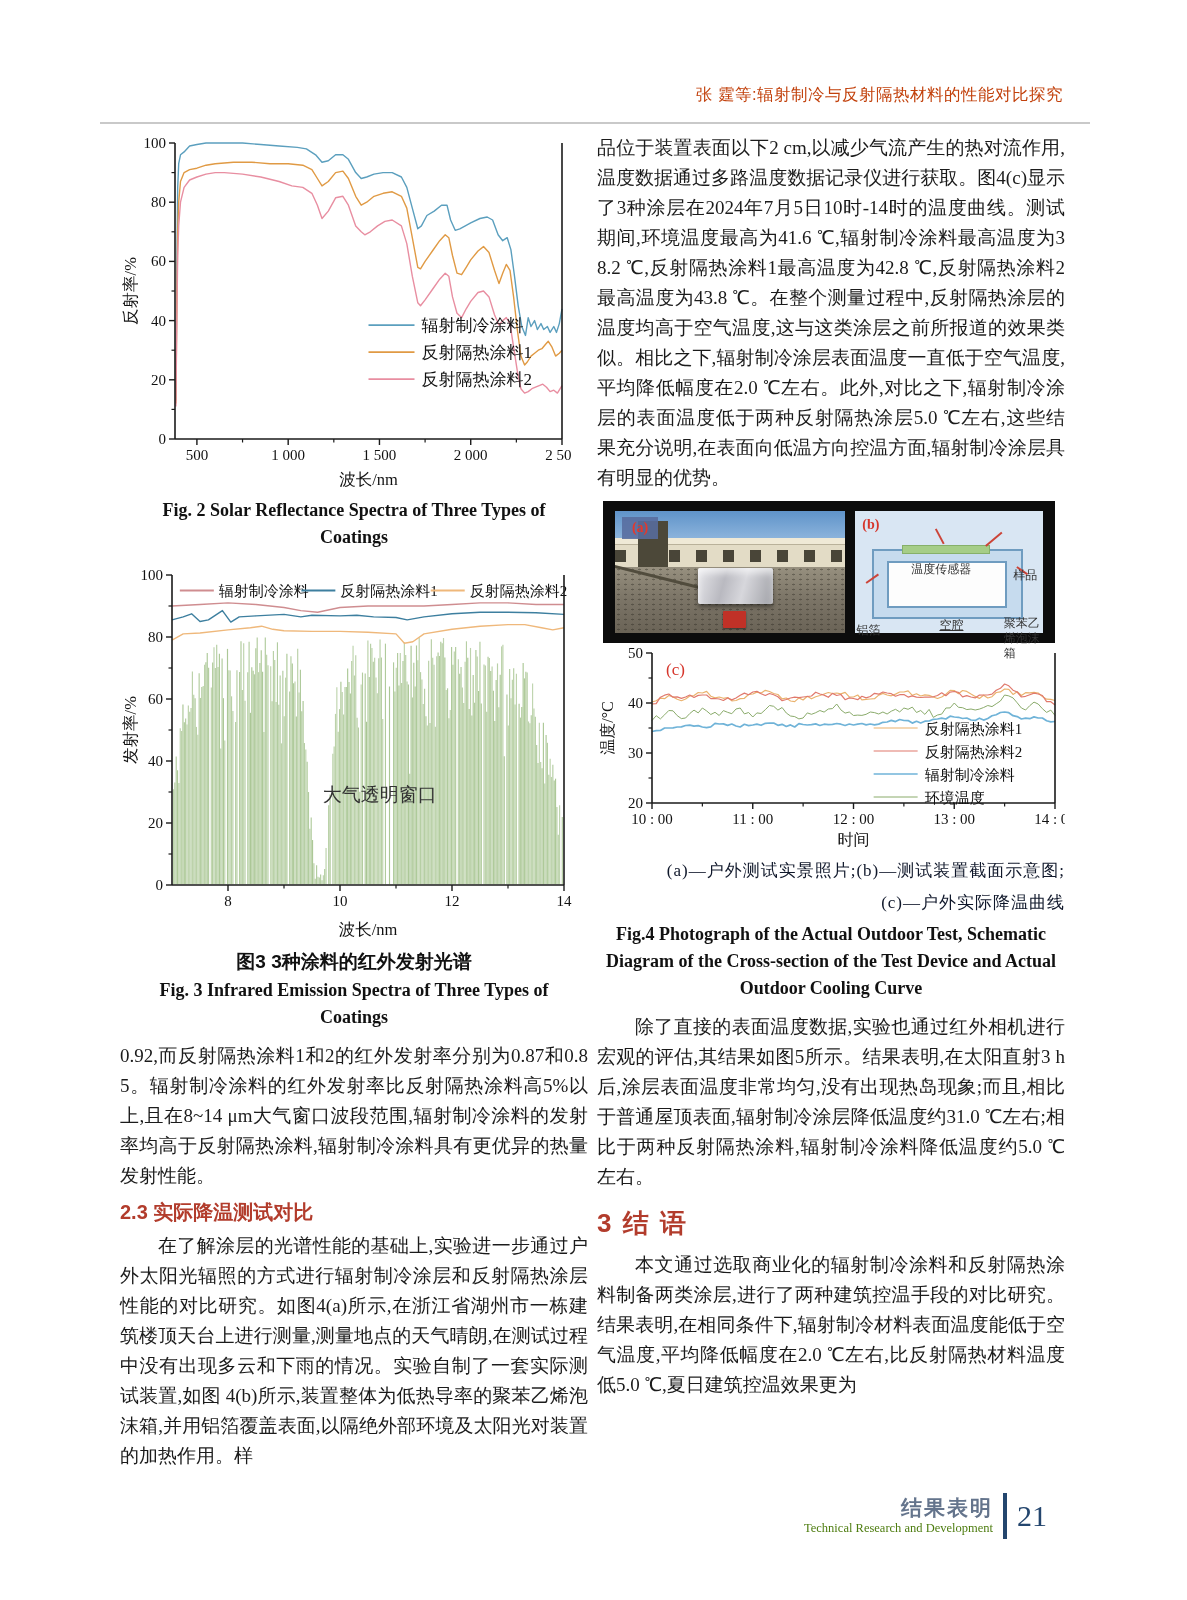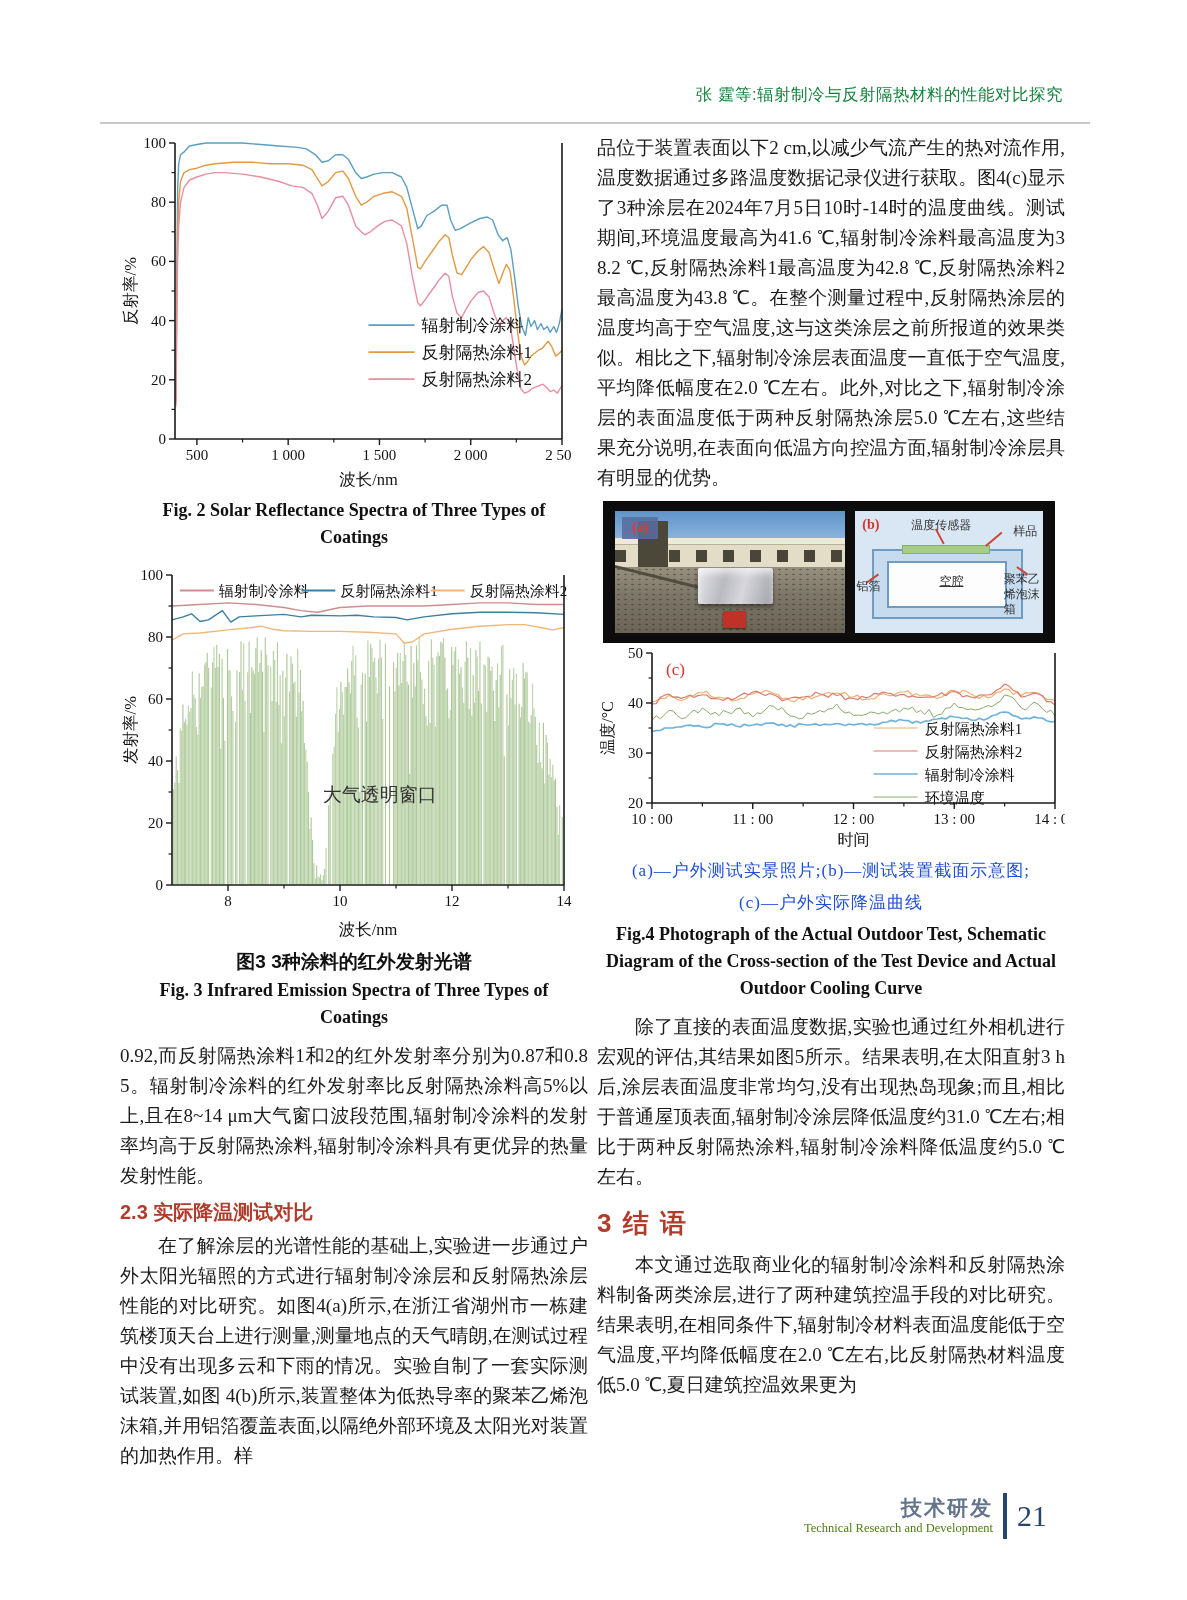--- a/index.html
+++ b/index.html
@@ -1,18 +1,18 @@
 <!DOCTYPE html>
 <html><head>
 <meta charset="utf-8">
 <style>
   html,body{margin:0;padding:0;background:#e8e8e8;}
   .page{position:relative;width:1187px;height:1600px;background:#ffffff;margin:0 auto;overflow:hidden;
         font-family:"Liberation Serif",serif;color:#1b1b1b;}
-  .running-head{position:absolute;top:84px;right:124px;font-size:16.5px;color:#15803d;
+  .running-head{position:absolute;top:84px;right:124px;font-size:16.5px;color:#c2410c;
         font-family:"Liberation Sans",sans-serif;letter-spacing:.5px;}
   .head-rule{position:absolute;top:122px;left:100px;width:990px;height:2px;background:#c9c9c9;}
   .col{position:absolute;top:133px;width:468px;}
   .col-left{left:120px;}
   .col-right{left:597px;}
   .para{font:19px/30px "Liberation Serif",serif;text-align:justify;word-break:break-all;color:#1b1b1b;}
   .indent{text-indent:2em;}
   .cap-zh{font:bold 19px/26px "Liberation Sans",sans-serif;text-align:center;color:#111;margin-top:4px;}
   .cap-en{font:bold 18px/27px "Liberation Serif",serif;text-align:center;color:#111;margin:2px auto 10px;max-width:430px;}
   .sec-head{font:bold 20px/26px "Liberation Sans",sans-serif;color:#b23c2c;margin:8px 0 6px;}
@@ -36,32 +36,32 @@
         box-shadow:inset 0 5px 7px rgba(255,255,255,.65),0 3px 4px rgba(0,0,0,.4);}
   .photo .logger{position:absolute;left:47%;top:82%;width:10%;height:14%;background:#c03127;border-radius:1px;
         box-shadow:0 1px 2px rgba(0,0,0,.5);}
   .photo .tag{position:absolute;top:5%;left:3%;background:rgba(88,108,158,.88);color:#e8372a;
         font:bold 14px/1 "Liberation Serif",serif;padding:4px 10px;}
   .schem{position:relative;flex:1;background:#d9e6f3;font:12px/1.25 "Liberation Serif",serif;color:#333;}
   .schem .tag{position:absolute;top:5%;left:4%;color:#d6352b;font:bold 14px "Liberation Serif",serif;}
   .schem .foam{position:absolute;left:9%;top:31%;width:78%;height:54%;background:#c6dbee;border:2px solid #6f9cc0;}
   .schem .cavity{position:absolute;left:9%;top:16%;right:9%;bottom:13%;background:#fdfdfd;border:2px solid #6f9cc0;}
   .schem .sample{position:absolute;left:25%;top:28%;width:46%;height:5.5%;background:#a5cd87;border:1px solid #86b069;}
-  .schem .lbl{position:absolute;white-space:nowrap;}
+  .schem .lbl{position:absolute;white-space:nowrap;margin-top:44px;}
   .schem .lbl-sensor{top:6%;left:30%;}
   .schem .lbl-sample{top:11%;right:3%;}
   .schem .lbl-foil{left:1%;top:56%;}
   .schem .lbl-cavity{left:45%;top:52%;text-decoration:underline;}
   .schem .lbl-foam{right:0.5%;top:50%;width:3.2em;white-space:normal;word-break:break-all;}
   .schem .ld{position:absolute;height:1.5px;background:#cc4438;transform-origin:left center;}
   .ld1{left:43%;top:14%;width:9%;transform:rotate(62deg);}
   .ld2{left:78%;top:17%;width:11%;transform:rotate(140deg);}
   .ld3{left:6%;top:58%;width:8%;transform:rotate(-35deg);}
   .ld4{left:86%;top:45%;width:7%;transform:rotate(35deg);}
-  .note-red{font:17px/32px "Liberation Serif",serif;color:#1d4ed8;text-align:center;letter-spacing:1px;}
+  .note-red{font:17px/32px "Liberation Serif",serif;color:#0f172a;text-align:right;letter-spacing:1px;}
   .footer{position:absolute;top:1493px;right:140px;display:flex;align-items:center;gap:10px;}
   .footer .labels{display:flex;flex-direction:column;align-items:flex-end;}
   .footer .zh{font:bold 21px/1.2 "Liberation Sans",sans-serif;color:#64748c;letter-spacing:2px;}
   .footer .en{font:12.5px/1.3 "Liberation Serif",serif;color:#4d7c0f;}
   .footer .bar{width:4px;height:46px;background:#24466e;}
   .footer .num{font:30px/1 "Liberation Serif",serif;color:#24466e;}
 </style>
 </head>
 <body>
 
@@ -527,20 +527,20 @@
     <div class="note-red">(c)—户外实际降温曲线</div>
     <div class="cap-en" style="max-width:452px;">Fig.4  Photograph of the Actual Outdoor Test, Schematic Diagram of the Cross-section of the Test Device and Actual Outdoor Cooling Curve</div>
 
     <div class="para indent">除了直接的表面温度数据,实验也通过红外相机进行宏观的评估,其结果如图5所示。结果表明,在太阳直射3 h后,涂层表面温度非常均匀,没有出现热岛现象;而且,相比于普通屋顶表面,辐射制冷涂层降低温度约31.0 ℃左右;相比于两种反射隔热涂料,辐射制冷涂料降低温度约5.0 ℃左右。</div>
     <div class="sec-head-big">3  结  语</div>
     <div class="para indent">本文通过选取商业化的辐射制冷涂料和反射隔热涂料制备两类涂层,进行了两种建筑控温手段的对比研究。结果表明,在相同条件下,辐射制冷材料表面温度能低于空气温度,平均降低幅度在2.0 ℃左右,比反射隔热材料温度低5.0 ℃,夏日建筑控温效果更为</div>
   </div>
 
   <div class="footer">
     <div class="labels">
-      <div class="zh">技术研发</div>
+      <div class="zh">结果表明</div>
       <div class="en">Technical Research and Development</div>
     </div>
     <div class="bar"></div>
     <div class="num">21</div>
   </div>
 
 </div>
 
 </body></html>

